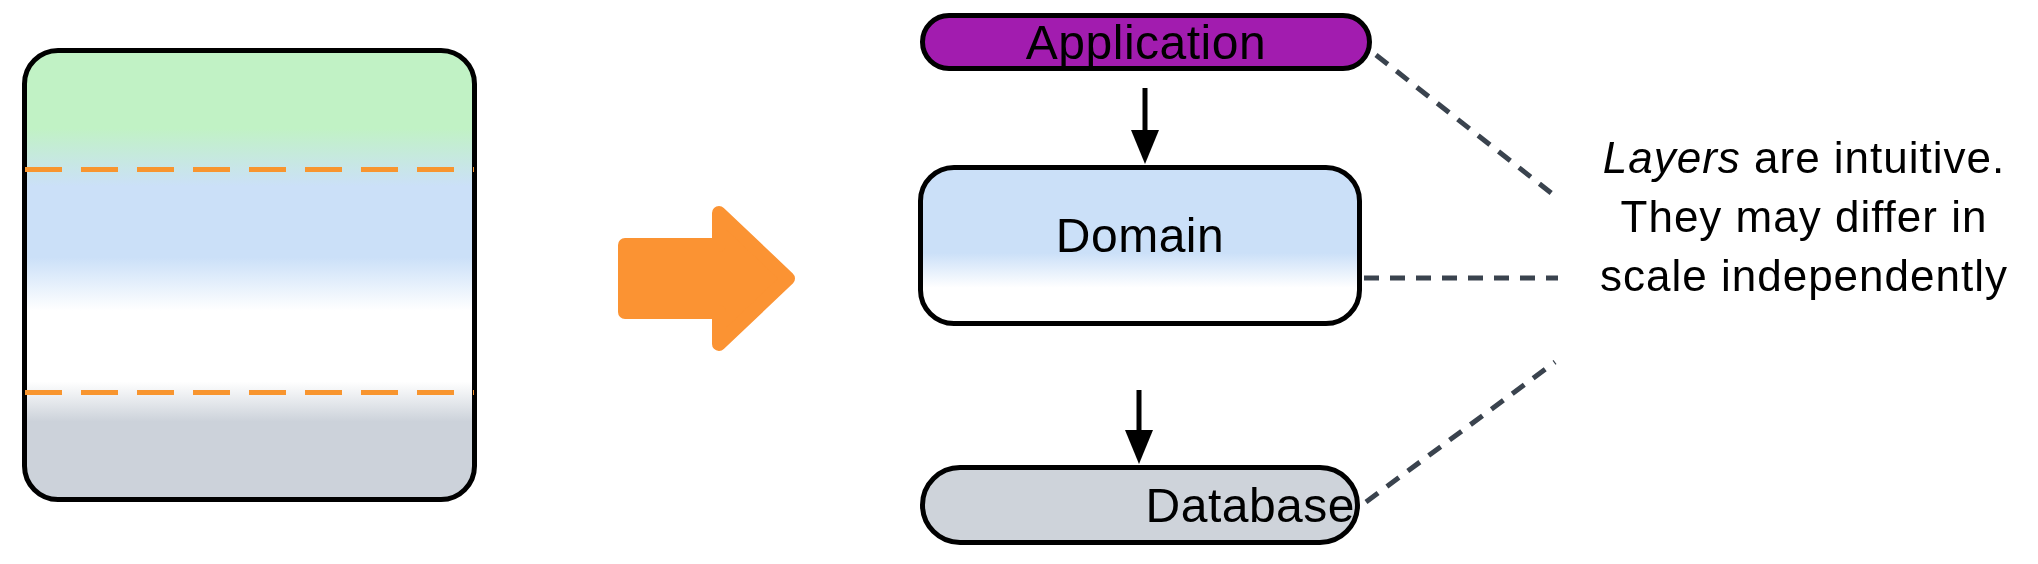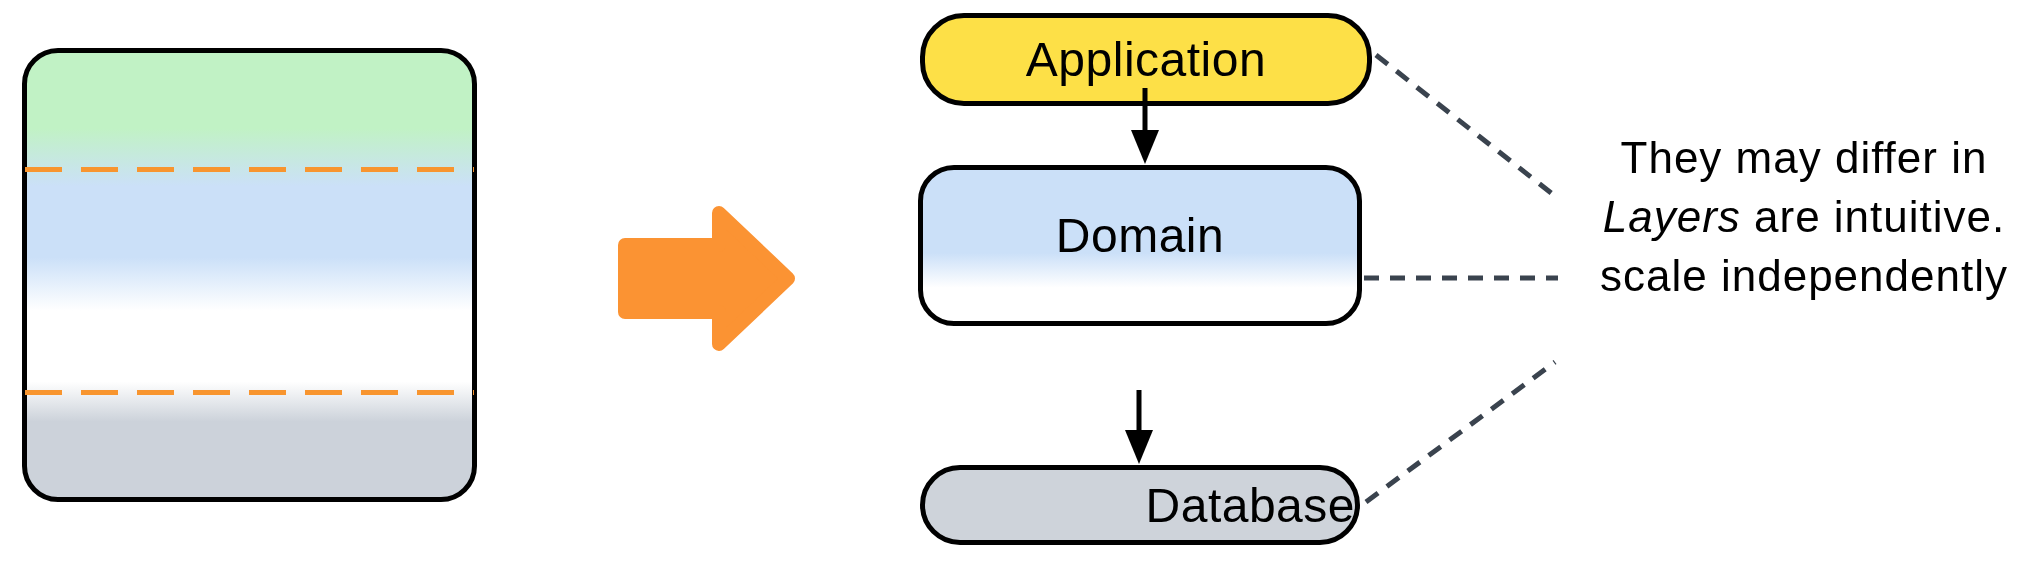--- a/index.html
+++ b/index.html
@@ -29,21 +29,21 @@
 
   
   .big-arrow{position:absolute;left:618px;top:206px;}
 
   
   .node{
     position:absolute;box-sizing:border-box;border:5px solid #000;
     display:flex;align-items:center;justify-content:center;
     font-size:48px;color:#000;letter-spacing:0.5px;
   }
-  .node-application{left:920px;top:13px;width:452px;height:93px;border-radius:44px;background:#fde047;}
+  .node-application{left:920px;top:13px;width:452px;height:58px;border-radius:44px;background:#a21caf;}
   .node-domain{
     left:918px;top:165px;width:444px;height:161px;border-radius:36px;
     background:linear-gradient(180deg,#cbe0f8 0%, #cbe0f8 55%, #ffffff 78%, #ffffff 100%);
   }
   .node-domain .node-label{position:relative;top:-10px;}
   .node-database{left:920px;top:465px;width:440px;height:80px;border-radius:44px;background:#ced3da;justify-content:flex-end;}
 
   .down-arrow{position:absolute;}
   .down-arrow.a1{left:1128px;top:88px;}
   .down-arrow.a2{left:1122px;top:390px;}
@@ -96,18 +96,18 @@
     <span class="node-label">Database</span>
   </div>
 
   <svg class="connectors" width="212" height="480" viewBox="0 0 212 480">
     <line x1="24" y1="15" x2="203" y2="156" stroke="#3a434e" stroke-width="5" stroke-dasharray="15 11"></line>
     <line x1="12" y1="238" x2="206" y2="238" stroke="#3a434e" stroke-width="5" stroke-dasharray="15 11"></line>
     <line x1="14" y1="462" x2="203" y2="322" stroke="#3a434e" stroke-width="5" stroke-dasharray="15 11"></line>
   </svg>
 
   <div class="annotation">
+    <div class="ann-line"><span class="ann-em">Layers</span><span> are intuitive.</span></div>
     <div class="ann-line">They may differ in</div>
-    <div class="ann-line"><span class="ann-em">Layers</span><span> are intuitive.</span></div>
     <div class="ann-line">scale independently</div>
   </div>
 
 </div>
 
 </body></html>

